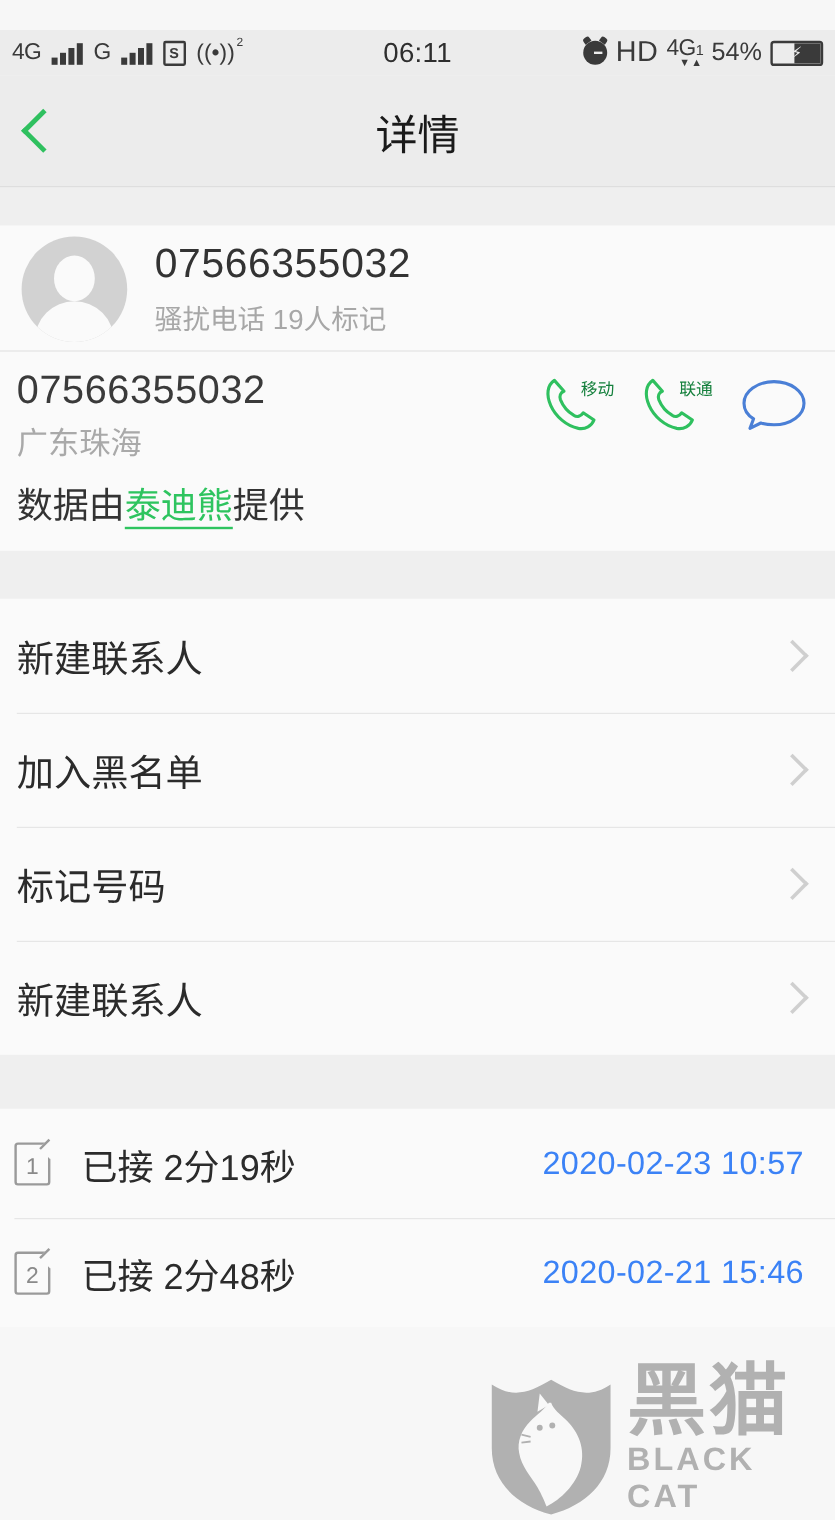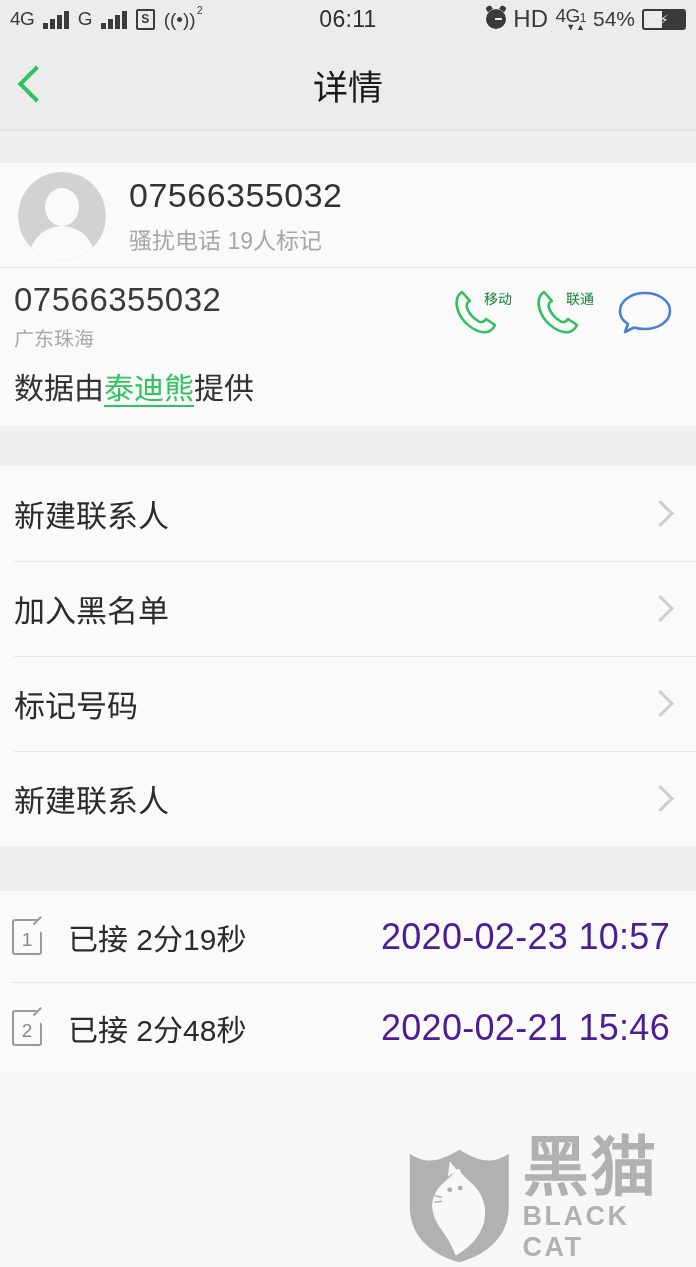--- a/index.html
+++ b/index.html
@@ -19,20 +19,21 @@
   
   .statusbar {
     height: 38px;
     background: #ececec;
     display: flex;
     align-items: center;
     padding: 0 10px;
     box-sizing: border-box;
     color: #3a3a3a;
     position: relative;
+    margin-top: 25px;
   }
   .sb-left {
     display: flex;
     align-items: center;
     gap: 9px;
     flex: 1;
   }
   .sb-right {
     display: flex;
     align-items: center;
@@ -225,21 +226,21 @@
     justify-content: space-between;
   }
   .number-left { padding-top: 2px; }
   .number-main {
     font-size: 33px;
     color: #3a3a3a;
     letter-spacing: .5px;
     line-height: 1.1;
   }
   .number-loc {
-    font-size: 20px;
+    font-size: 26px;
     color: #a9a9a9;
     margin-top: 5px;
   }
   .actions {
     display: flex;
     align-items: center;
     gap: 24px;
     padding-top: 6px;
   }
   .action-btn {
@@ -331,22 +332,22 @@
     border-left: 2px solid #9a9a9a;
     transform: rotate(45deg) translate(4px,-4px);
   }
   .call-text {
     font-size: 30px;
     color: #2b2b2b;
     margin-left: 26px;
     flex: 1;
   }
   .call-date {
-    font-size: 36px;
-    color: #4c1d95;
+    font-size: 27px;
+    color: #3b82f6;
     letter-spacing: .3px;
   }
 
   
   .watermark {
     position: absolute;
     right: 4px;
     bottom: 0;
     width: 286px;
     height: 124px;

